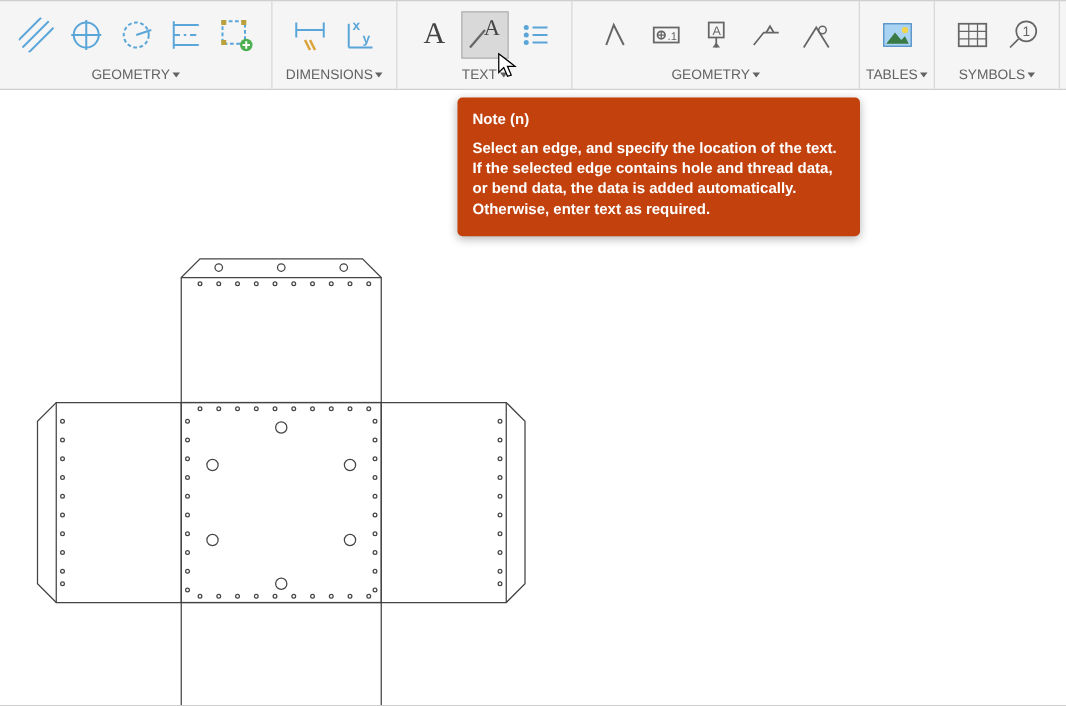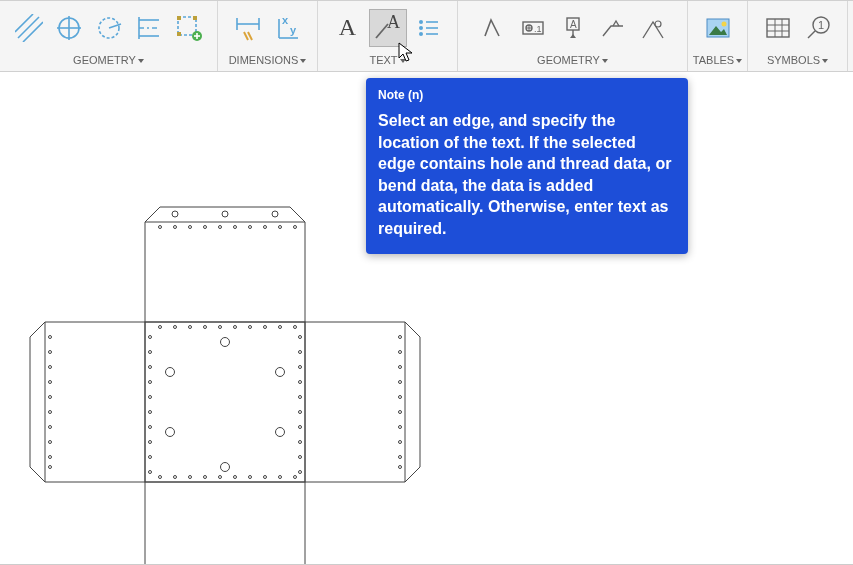--- a/index.html
+++ b/index.html
@@ -66,36 +66,36 @@
   .canvas {
     position: absolute;
     top: 72px; left: 0; right: 0; bottom: 0;
     background: #ffffff;
   }
   .tooltip {
     position: absolute;
     top: 78px;
     left: 366px;
     width: 322px;
-    background: #1d4ed8;
+    background: #c2410c;
     color: #ffffff;
     border-radius: 4px;
     padding: 10px 12px 14px 12px;
     font-size: 12px;
     box-shadow: 0 2px 8px rgba(0,0,0,.3);
     z-index: 100;
   }
   .tooltip .tt-title {
     font-weight: bold;
     font-size: 12px;
     margin-bottom: 8px;
   }
   .tooltip .tt-body {
     font-weight: bold;
-    font-size: 16px;
+    font-size: 12px;
     line-height: 1.35;
   }
   .cursor {
     position: absolute;
     top: 42px;
     left: 398px;
     z-index: 200;
     pointer-events: none;
   }
   

